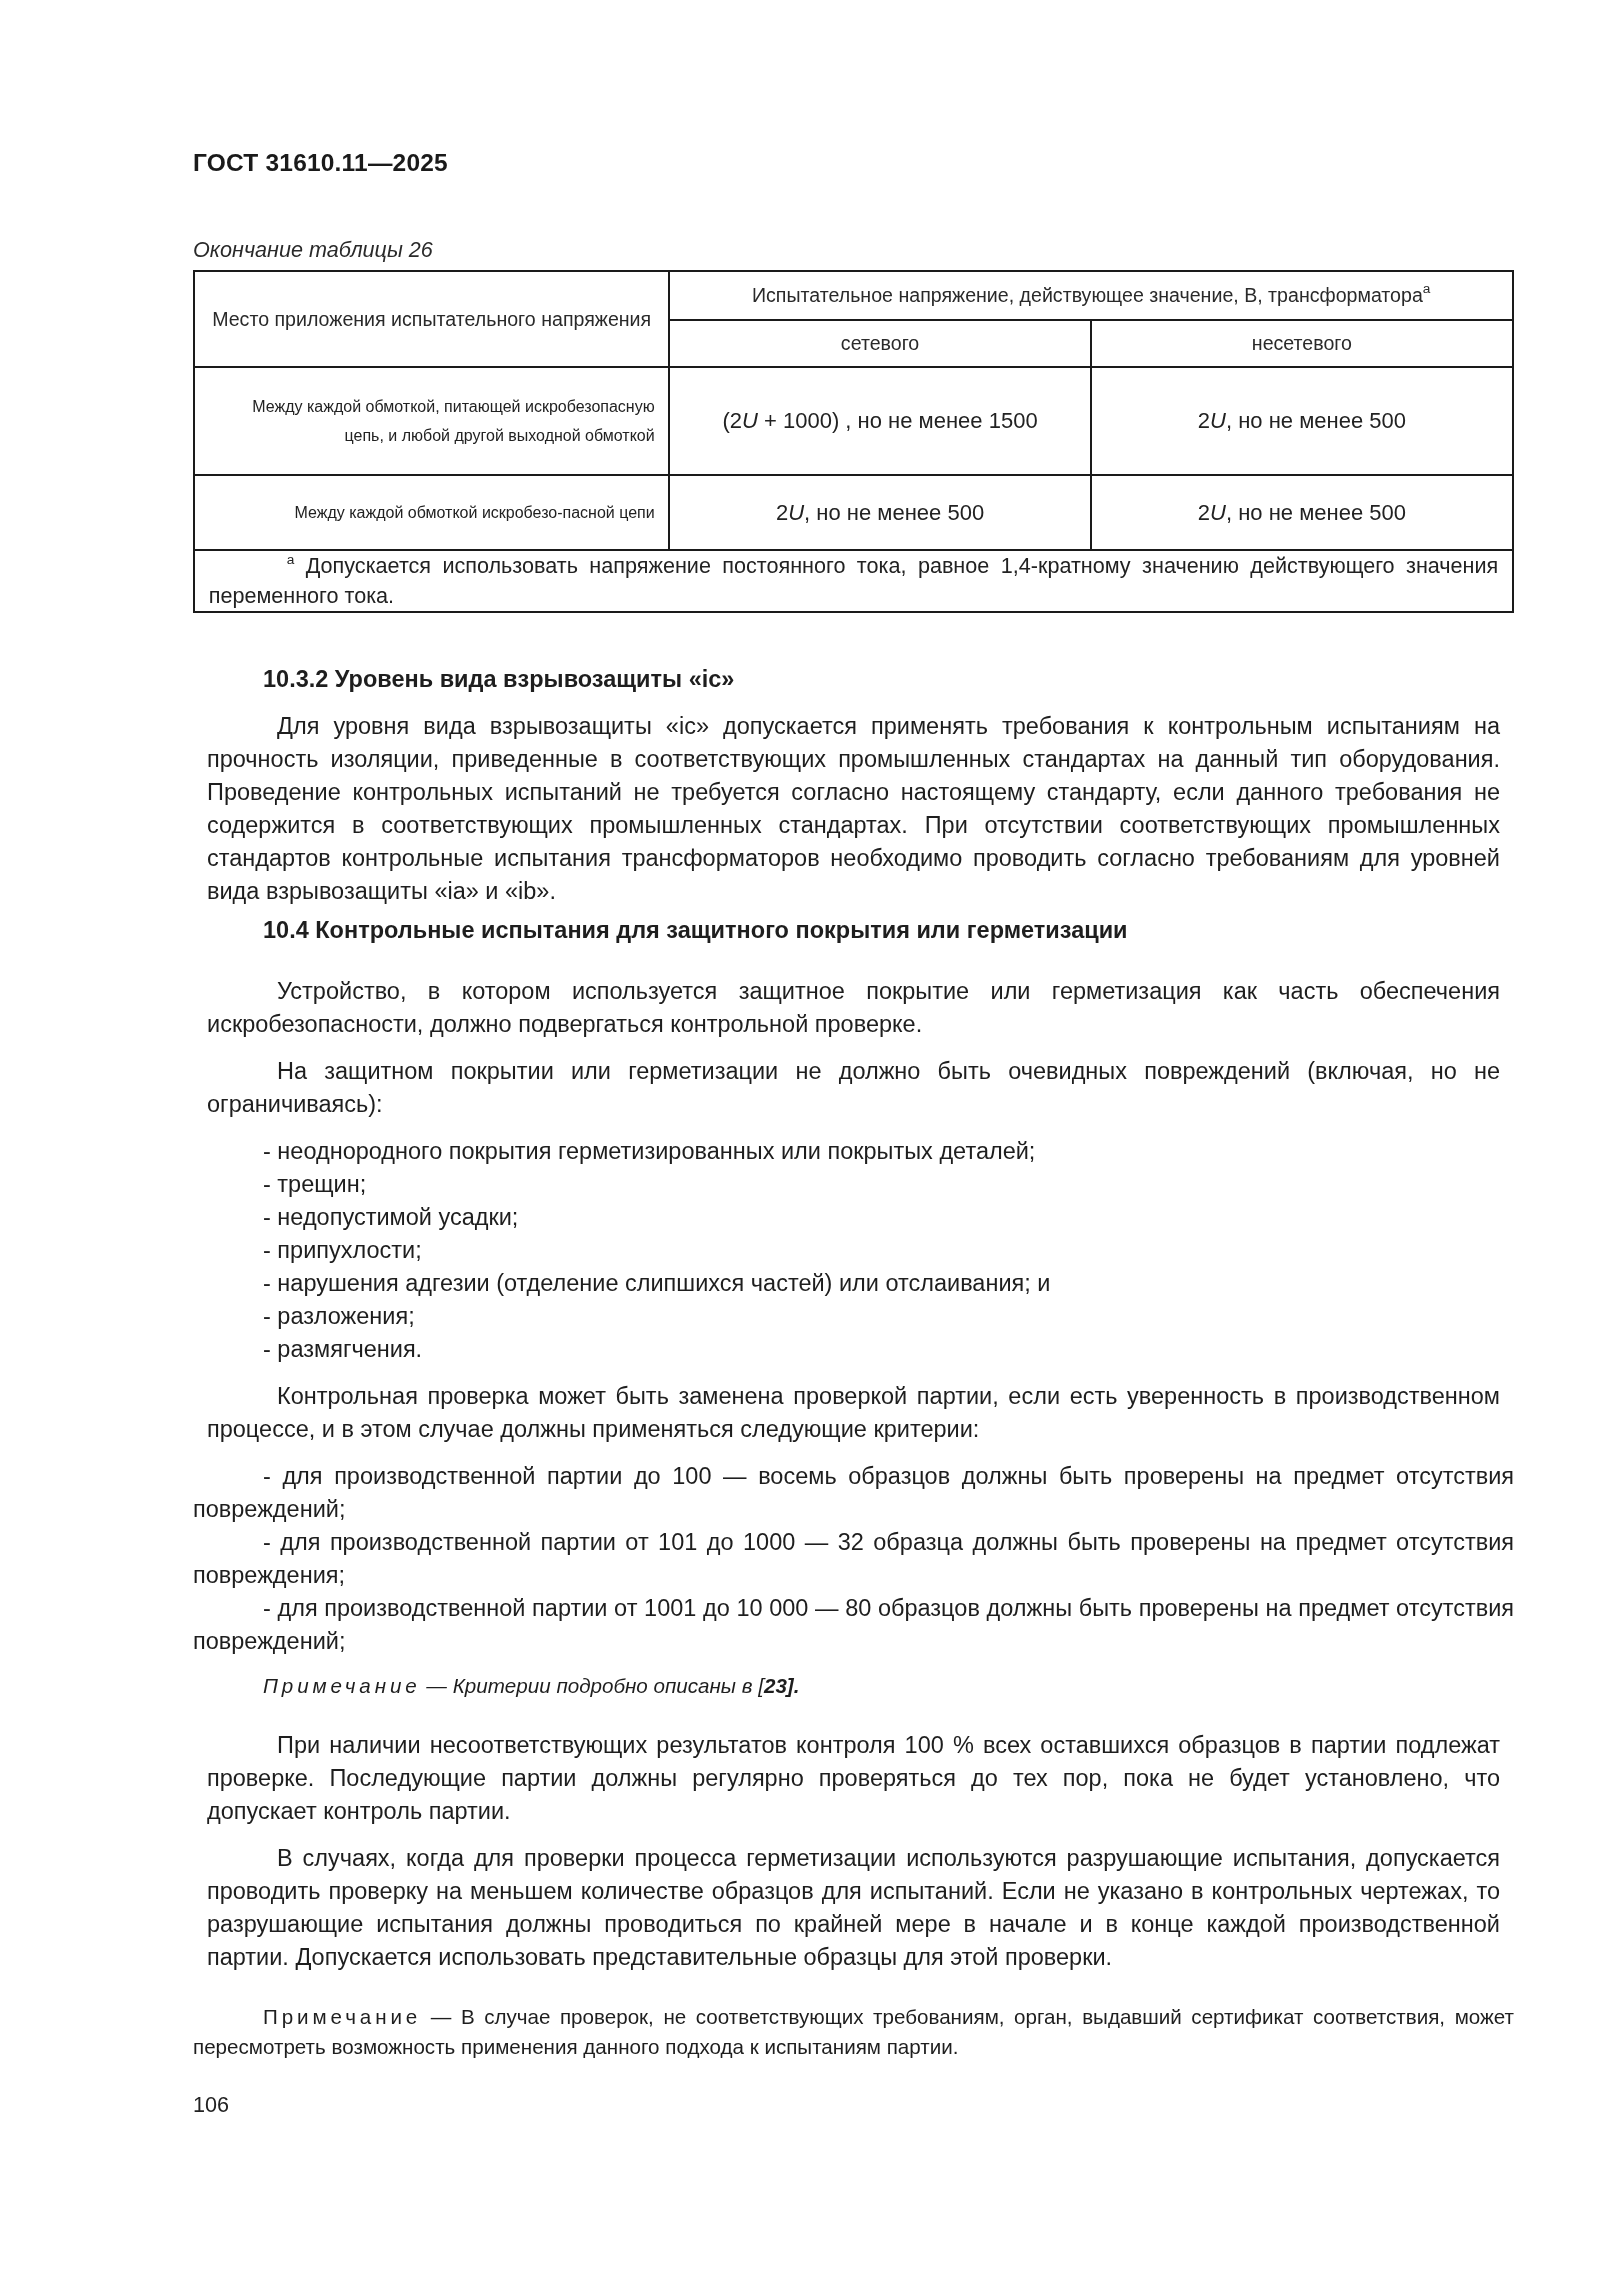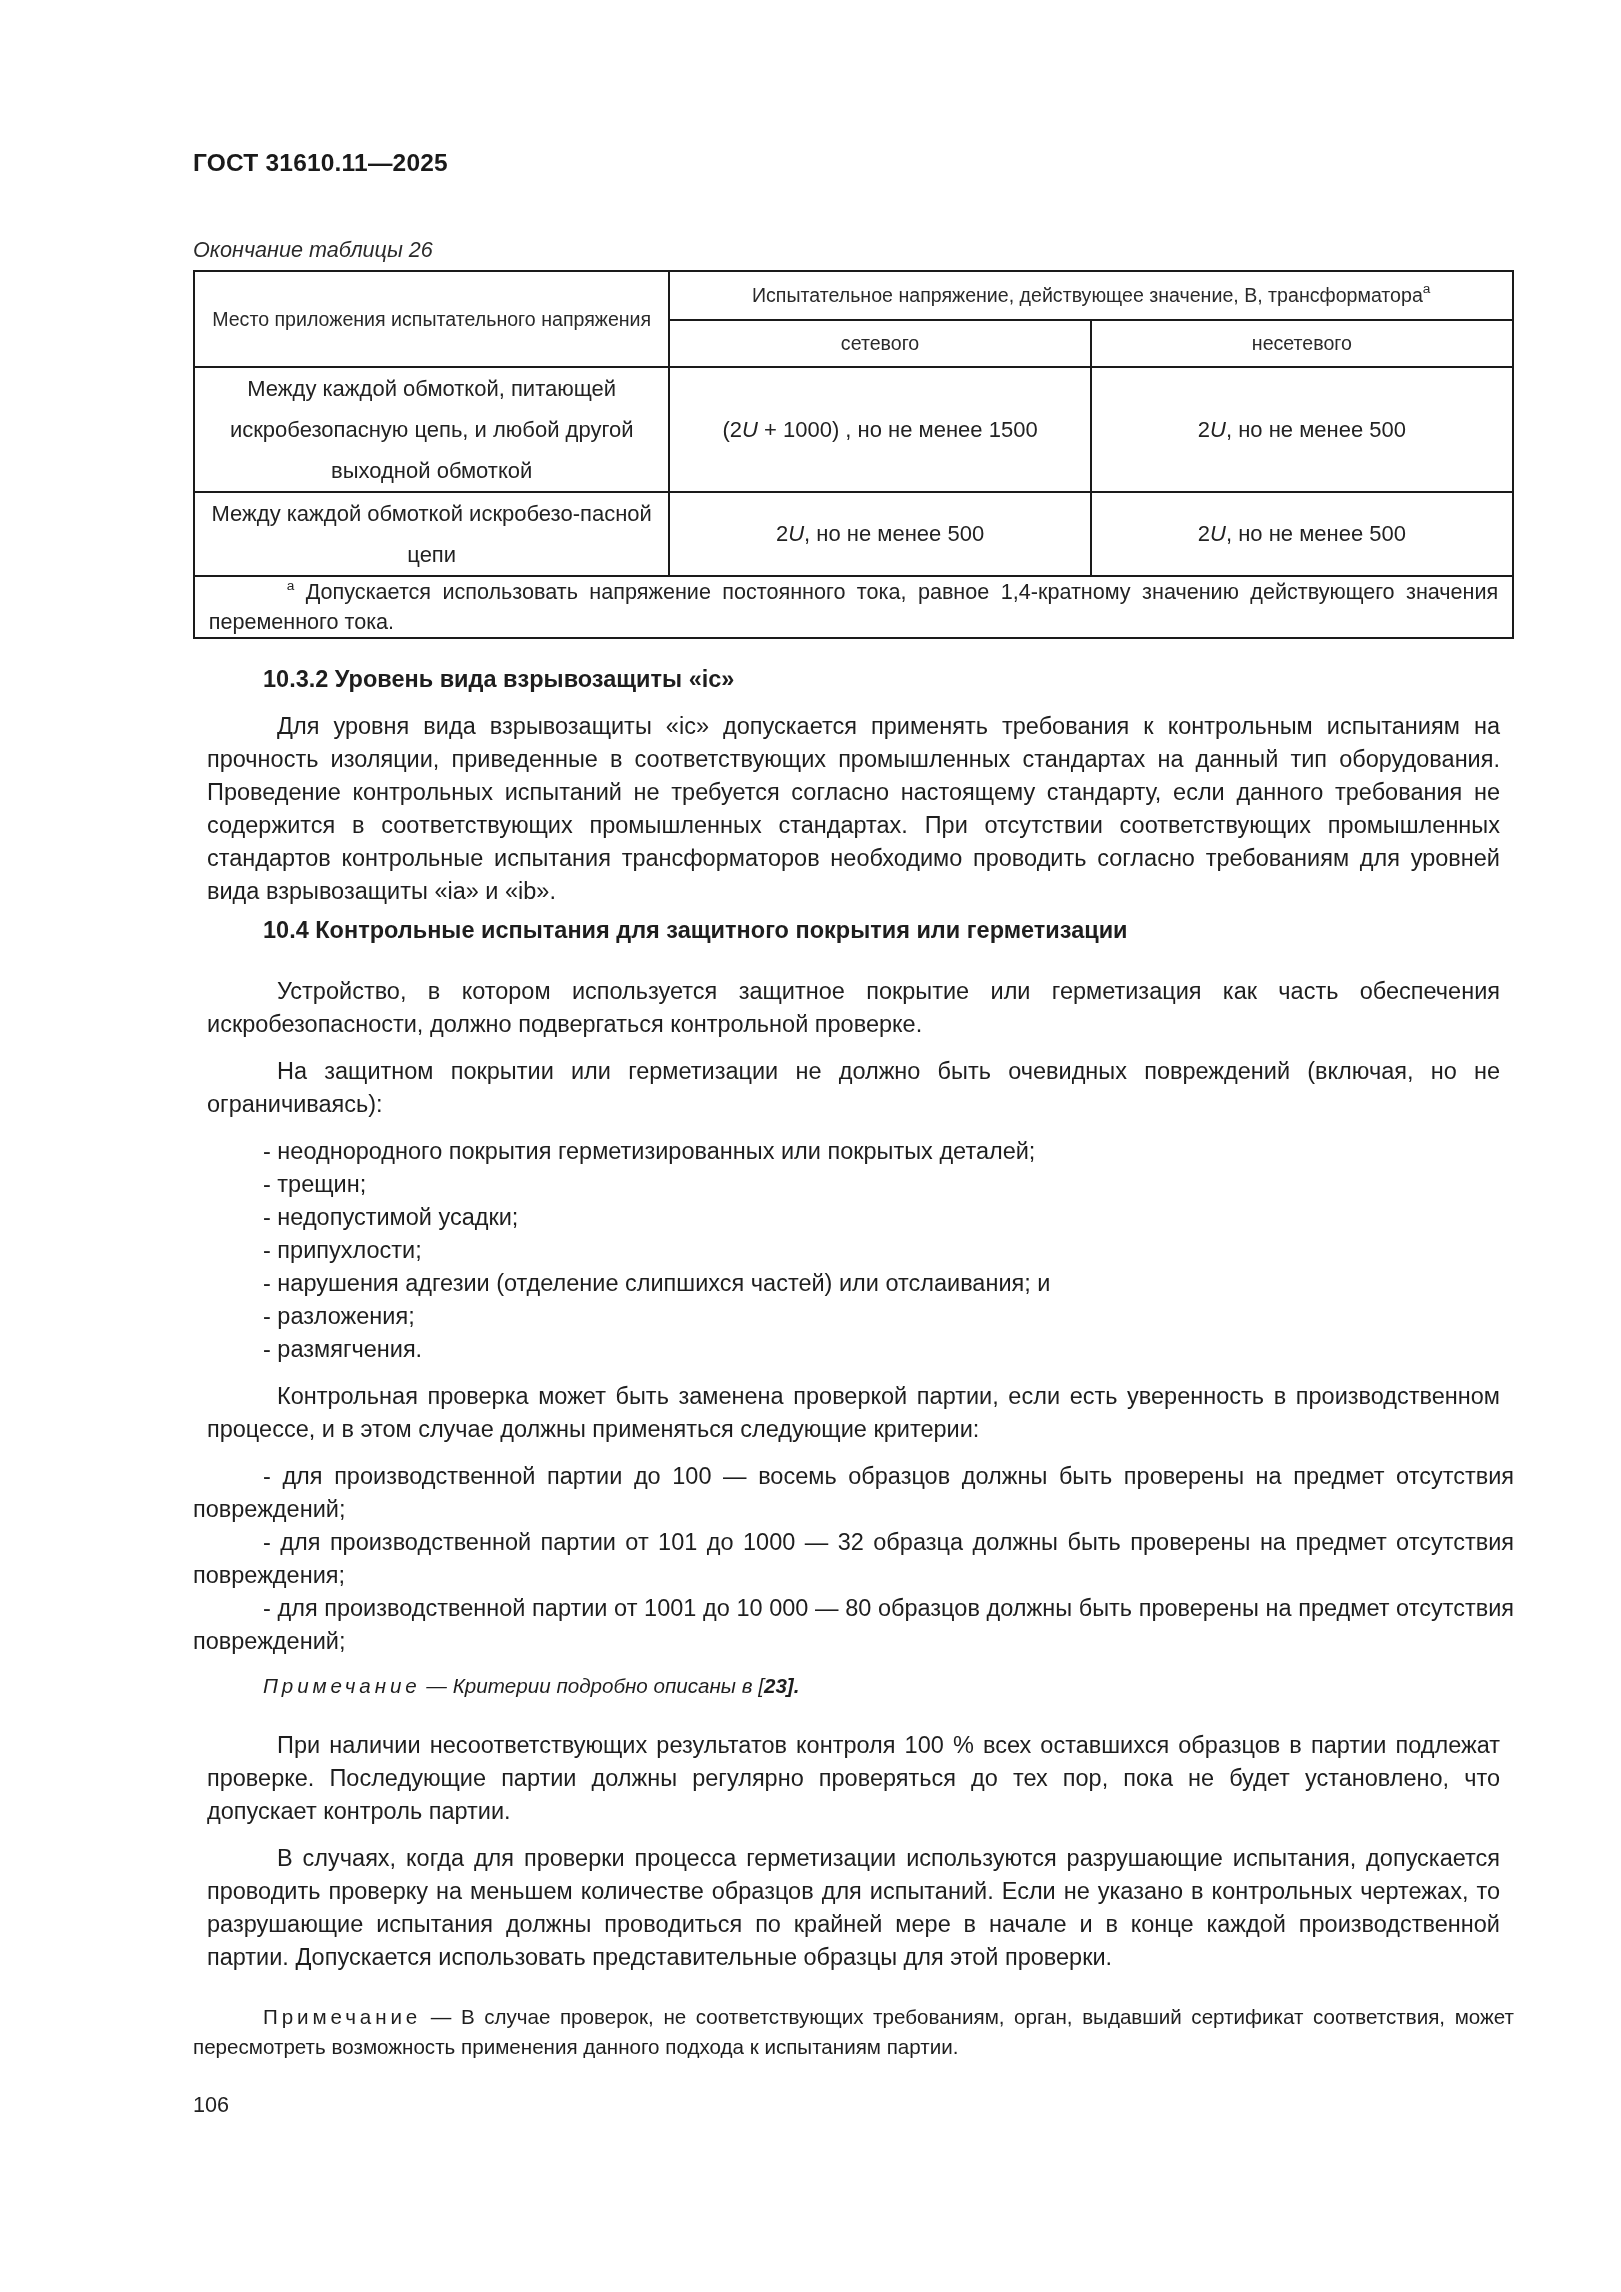--- a/index.html
+++ b/index.html
@@ -25,21 +25,21 @@
     border: 2px solid #1a1a1a; font-weight: normal; padding: 0 13.7px;
     vertical-align: middle;
   }
   table.spec th { font-size: 19.6px; text-align: center; color: #2a2a2a; margin-top: 8px; }
   .h1 th { height: 47px; }
   .h2 th { height: 45px; border-bottom: 5.9px double #1a1a1a; }
   .col1 { width: 446px; }
   .col2 { width: 392px; }
   .r1 td { height: 106px; }
   .r2 td { height: 73px; }
-  td.place { text-align: center; line-height: 41px; font-size: 22px; }
+  td.place { text-align: right; line-height: 29px; font-size: 16px; }
   td.val { text-align: center; font-size: 22px; }
   td.footnote { font-size: 21.6px; line-height: 30px; padding: 7.8px 13.7px 9.8px 13.7px; text-align: justify; }
   .fn-indent { display: inline-block; width: 78px; }
   sup { font-size: 13.7px; vertical-align: 8.8px; line-height: 0; }
   .body-text { position: absolute; left: 0; width: 1321px; font-size: 23.5px; line-height: 33px; color: #1e1e1e; }
   .para { text-align: justify; text-indent: 70px; margin: 14px; }
   .heading { font-weight: bold; text-indent: 70px; margin: 0; font-size: 23.5px; }
   .list-item { margin: 0; padding-left: 70px; text-align: justify; }
   .list-item-wrap { margin: 0; text-align: justify; text-indent: 70px; }
   .note { margin: 0; text-indent: 70px; font-size: 20.6px; line-height: 30px; text-align: justify; }

